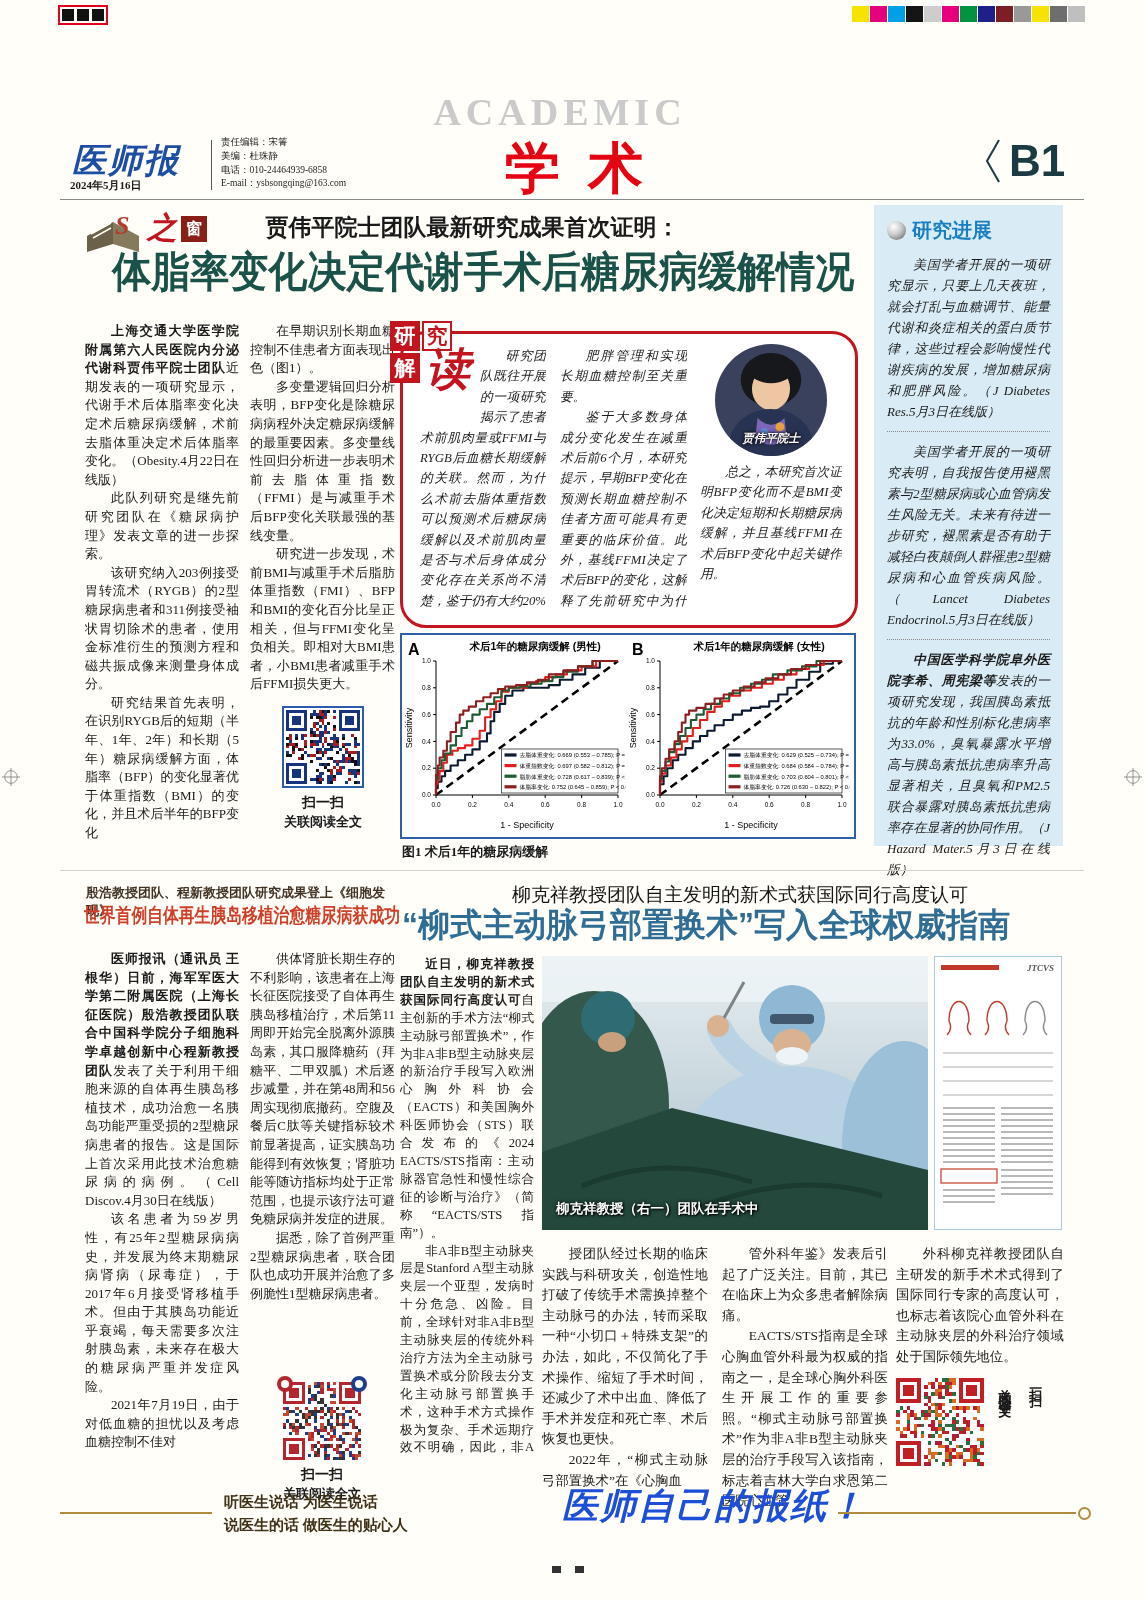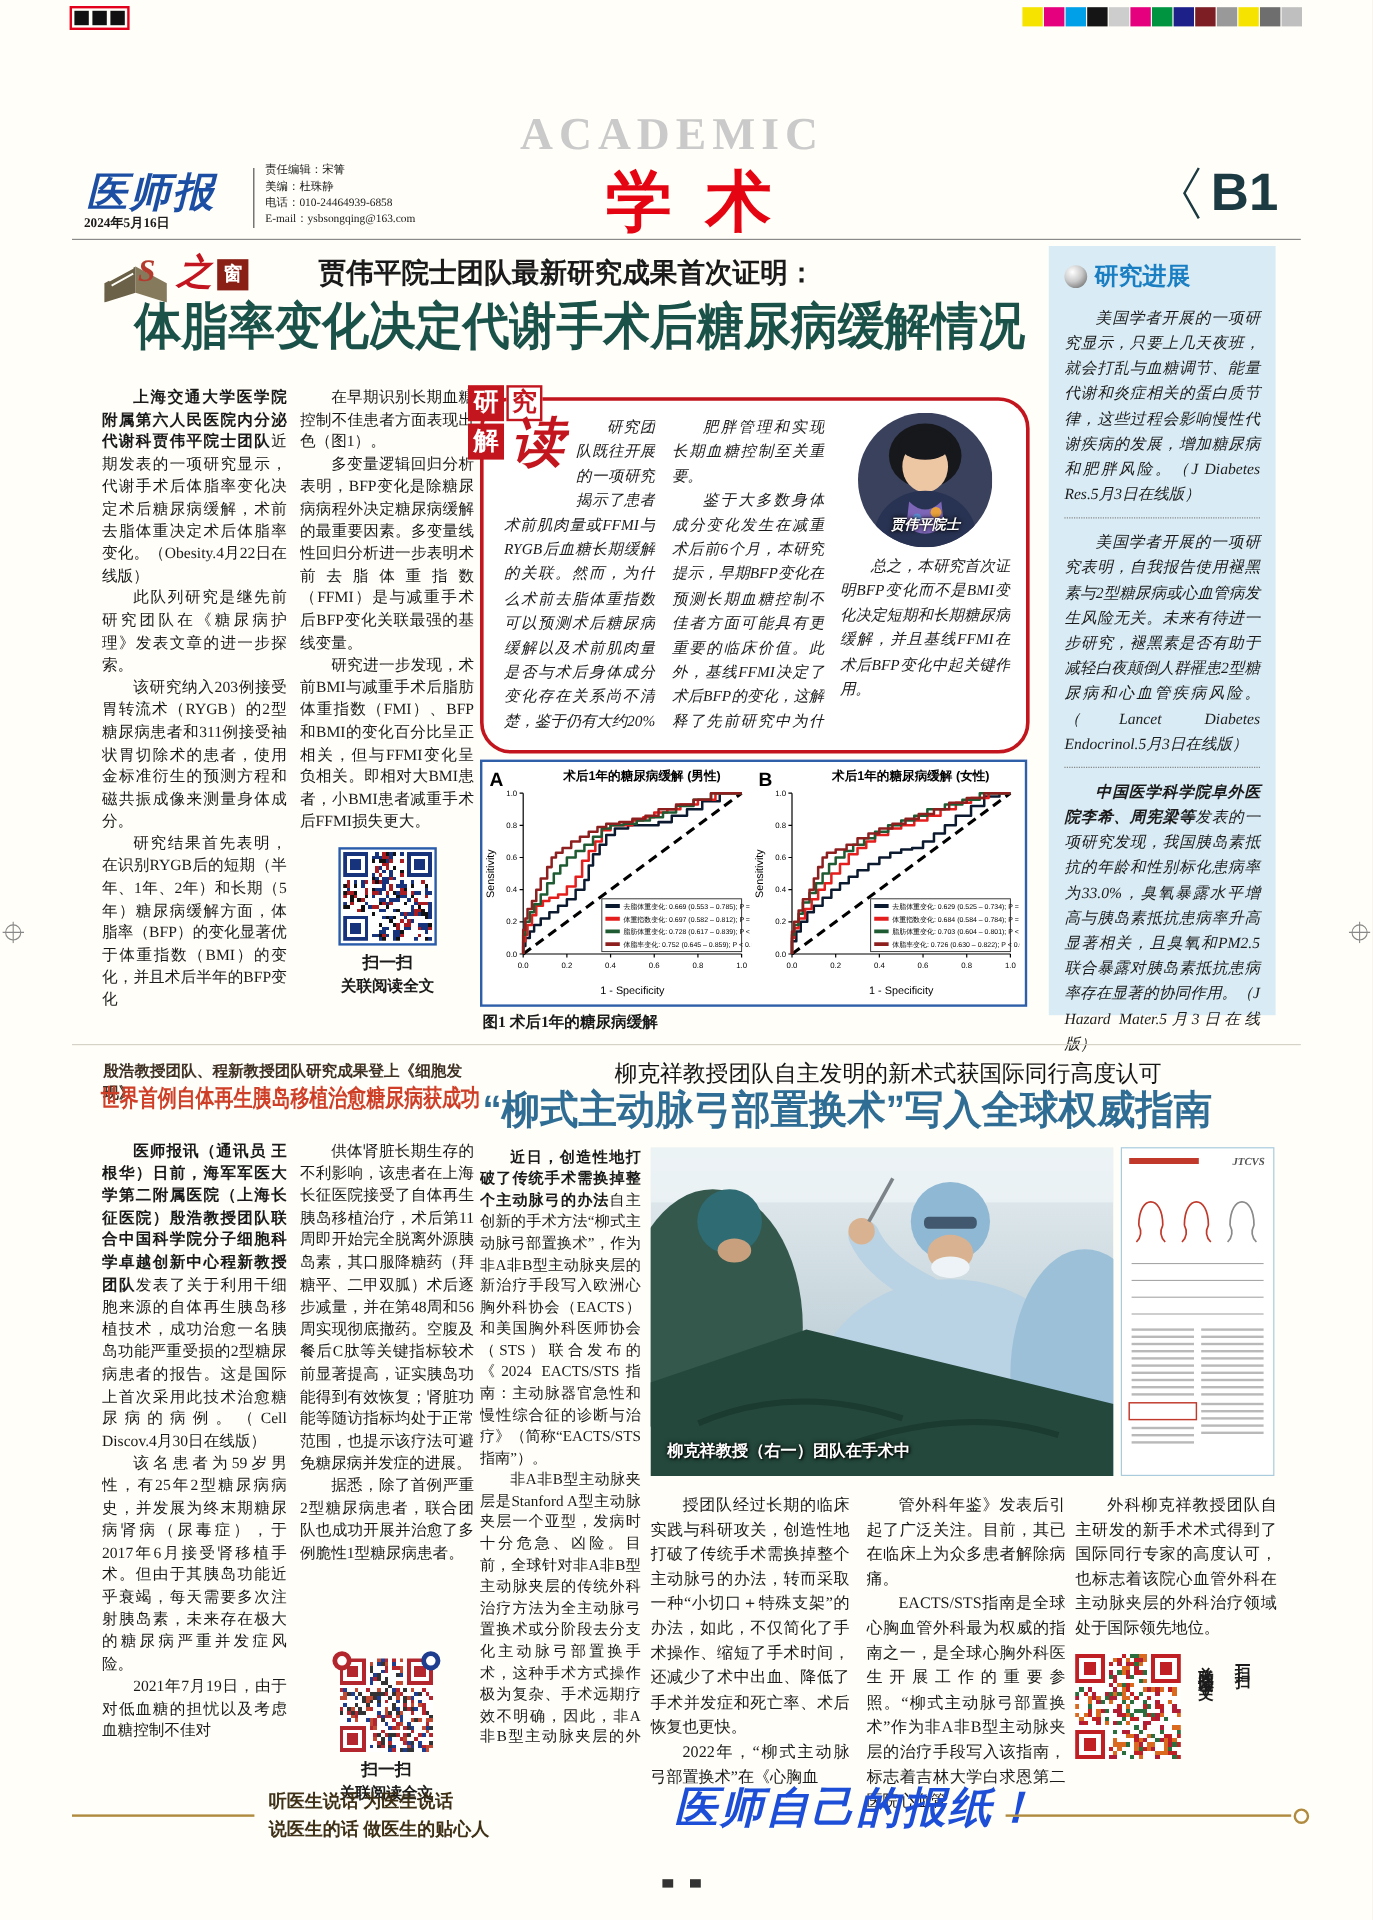--- a/index.html
+++ b/index.html
@@ -792,21 +792,21 @@
           <path fill="#b3262d" fill-rule="evenodd" d="M0,18h7v7h-7zM1,19v5h5v-5z"></path>
           <rect x="2" y="20" width="3" height="3" fill="#b3262d"></rect>
         </svg></div>
     <div class="scan1">扫一扫</div>
     <div class="scan2">关联阅读全文</div>
   </div>
 
   <div class="abs" id="bm-sub">柳克祥教授团队自主发明的新术式获国际同行高度认可</div>
   <div class="abs" id="bm-head">“柳式主动脉弓部置换术”写入全球权威指南</div>
   <div class="abs col" id="bm-c1">
-      <p><b>近日，创造性地打破了传统手术需换掉整个主动脉弓的办法</b>自主创新的手术方法“柳式主动脉弓部置换术”，作为非A非B型主动脉夹层的新治疗手段写入欧洲心胸外科协会（EACTS）和美国胸外科医师协会（STS）联合发布的《2024 EACTS/STS指南：主动脉器官急性和慢性综合征的诊断与治疗》（简称“EACTS/STS指南”）。</p>
+      <p><b>近日，柳克祥教授团队自主发明的新术式获国际同行高度认可</b>自主创新的手术方法“柳式主动脉弓部置换术”，作为非A非B型主动脉夹层的新治疗手段写入欧洲心胸外科协会（EACTS）和美国胸外科医师协会（STS）联合发布的《2024 EACTS/STS指南：主动脉器官急性和慢性综合征的诊断与治疗》（简称“EACTS/STS指南”）。</p>
       <p>非A非B型主动脉夹层是Stanford A型主动脉夹层一个亚型，发病时十分危急、凶险。目前，全球针对非A非B型主动脉夹层的传统外科治疗方法为全主动脉弓置换术或分阶段去分支化主动脉弓部置换手术，这种手术方式操作极为复杂、手术远期疗效不明确，因此，非A非B型主动脉夹层的外科治疗一直是心血管外科面临的难点之一。</p>
     </div>
 
   <div class="abs" id="photo">
     <svg width="386" height="274" viewBox="0 0 386 274">
       <defs>
         <linearGradient id="pbg" x1="0" y1="0" x2="0" y2="1">
           <stop offset="0" stop-color="#e7eef1"></stop>
             <stop offset="1" stop-color="#a9bfc9"></stop>
         </linearGradient>

